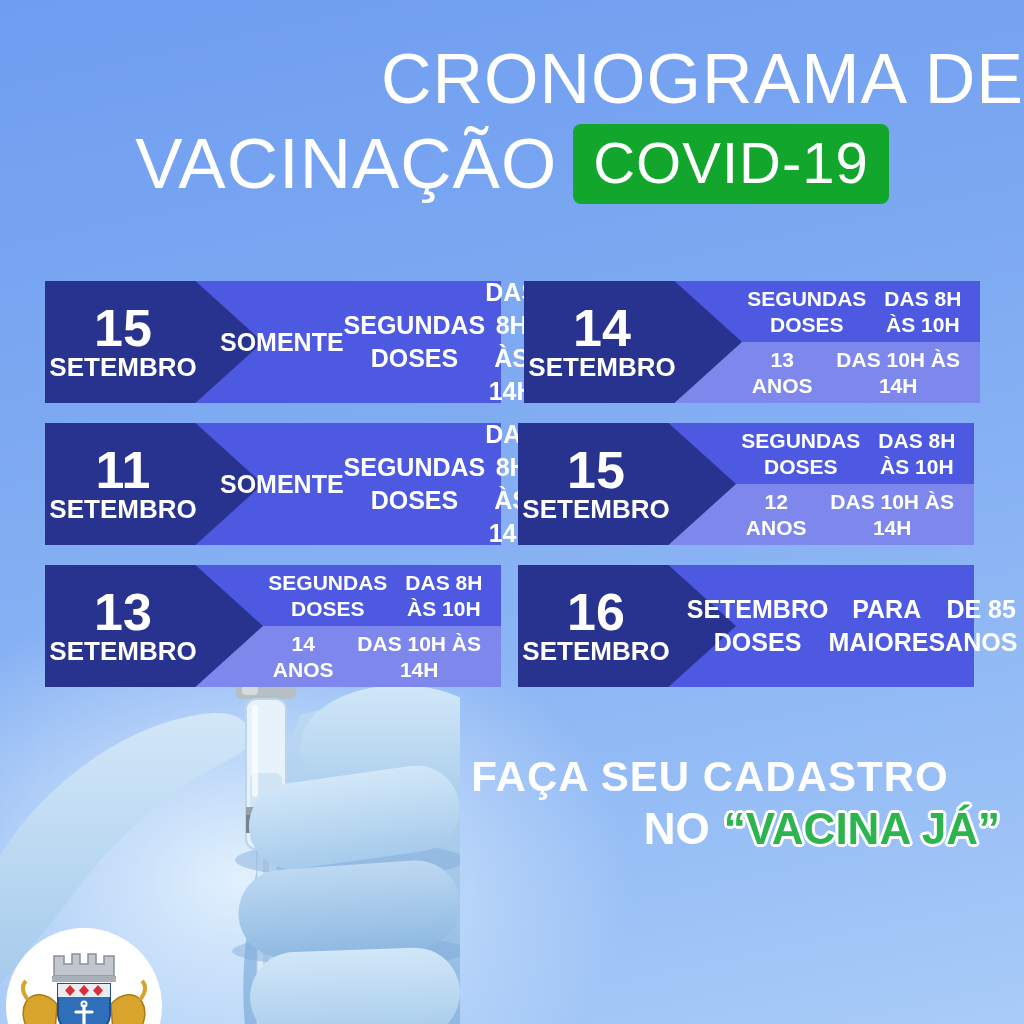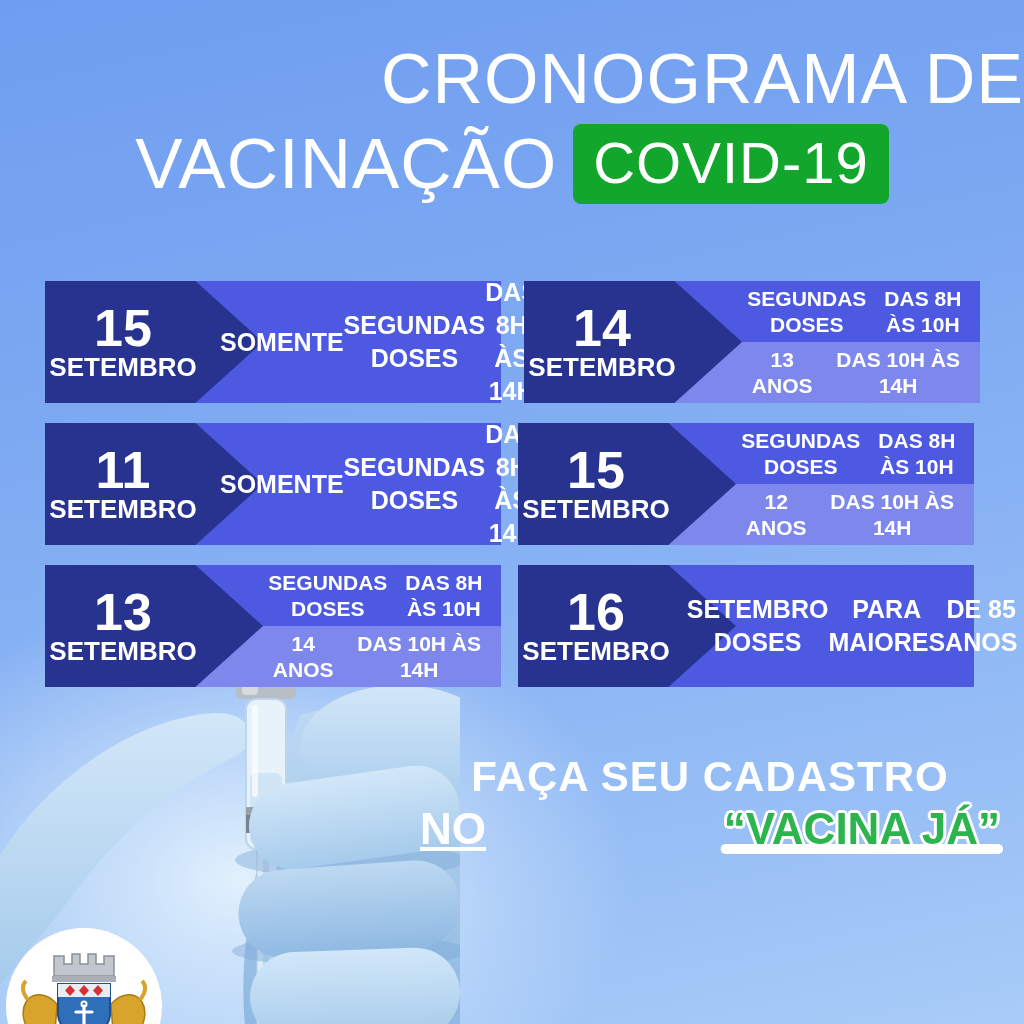--- a/index.html
+++ b/index.html
@@ -30,21 +30,21 @@
   .info{position:absolute;left:218px;right:6px;top:0;bottom:0;display:flex;flex-direction:row;
         justify-content:center;align-items:center;text-align:center;color:#fff;font-weight:900;}
   .info.single div{font-size:25px;line-height:33px;}
   .info.half{height:50%;bottom:auto;}
   .info.half.lower{top:50%;}
   .info.half div{font-size:21px;line-height:26px;}
   
   .cta{position:absolute;left:420px;top:752px;width:580px;text-align:center;z-index:3;
        color:#fff;font-weight:900;}
   .cta-l1{font-size:42px;line-height:50px;letter-spacing:1px;}
-  .cta-l2{font-size:44px;line-height:54px;display:flex;justify-content:space-between;gap:31px;text-decoration:underline;}
+  .cta-l2{font-size:44px;line-height:54px;display:flex;justify-content:flex-end;gap:14px;}
   .cta-green{color:#2cb44e;
     text-shadow:-3px 0 0 #fff,3px 0 0 #fff,0 -3px 0 #fff,0 3px 0 #fff,
                 -2px -2px 0 #fff,2px 2px 0 #fff,-2px 2px 0 #fff,2px -2px 0 #fff;}
   
   .local{position:absolute;left:415px;top:910px;right:0;bottom:0;background:#fdfdfe;
          border-radius:14px 0 0 0;z-index:6;display:flex;flex-direction:column;
          justify-content:flex-start;align-items:center;padding-top:20px;box-sizing:border-box;
          font-weight:900;font-size:25px;line-height:31px;text-align:center;color:#4a59d8;}
   .local .lbl{color:#20266e;}
   

